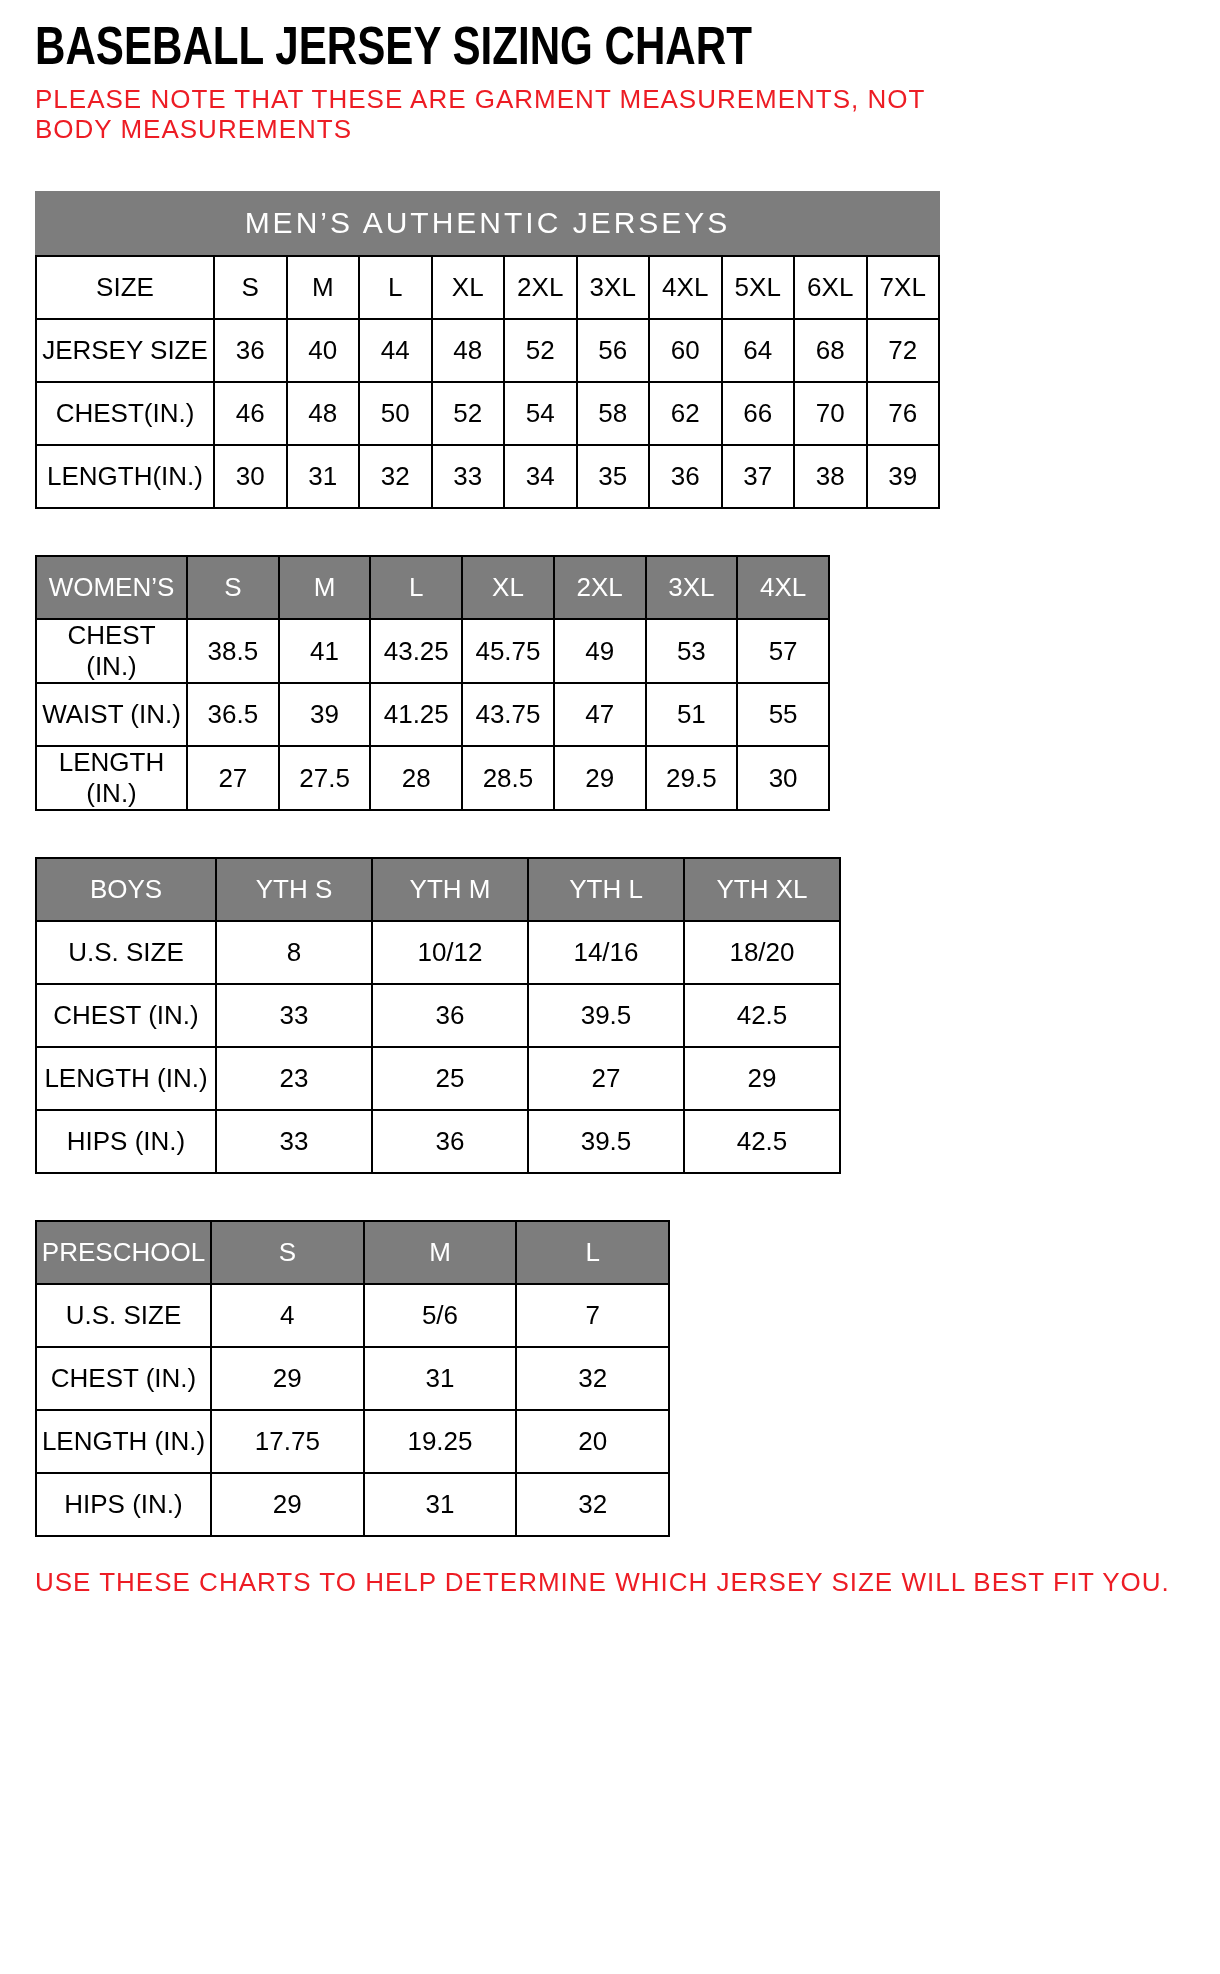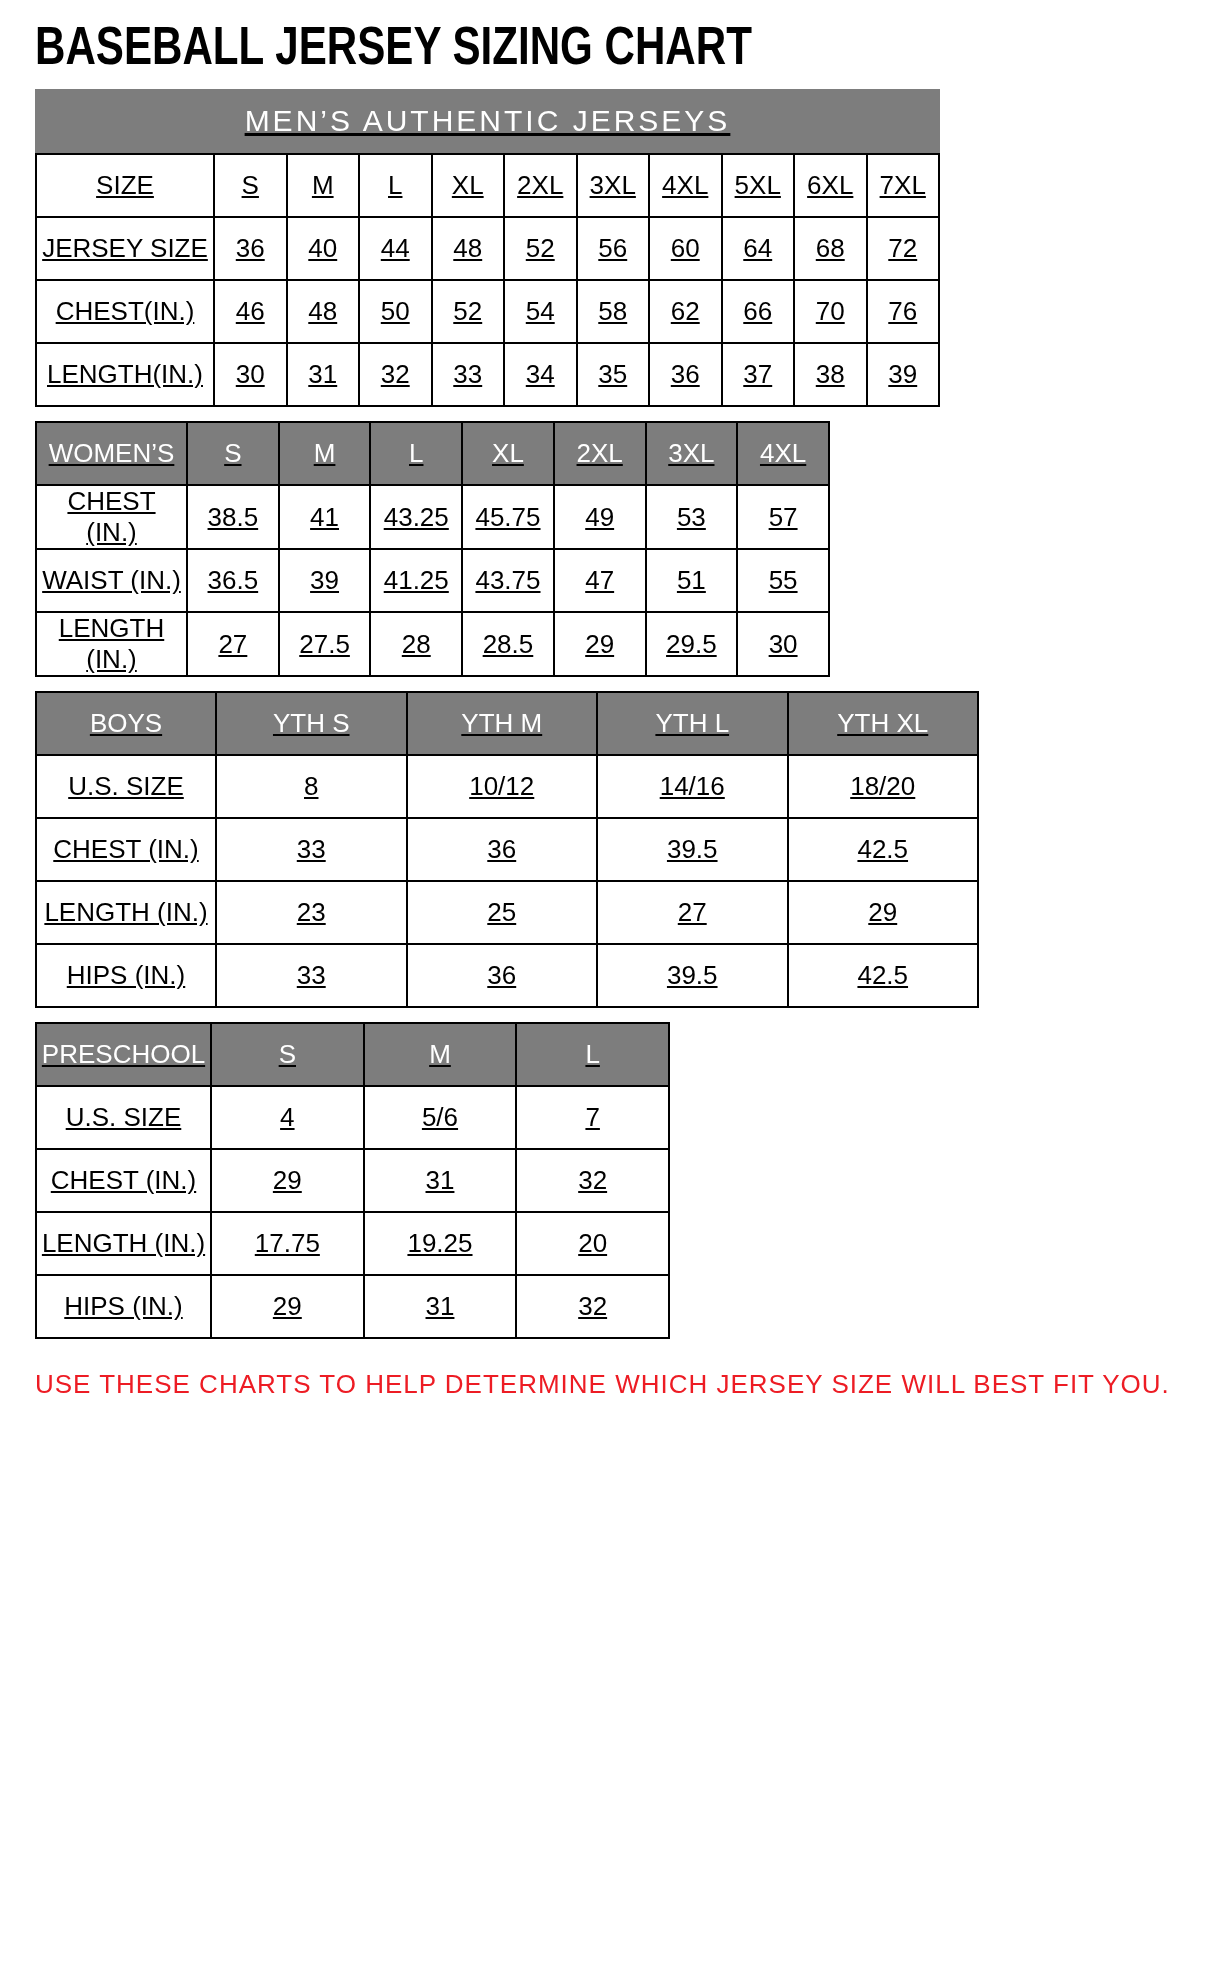--- a/index.html
+++ b/index.html
@@ -30,24 +30,24 @@
     color:#000;
   }
   .note{
     margin:10px 0 0 0;
     color:var(--red);
     font-size:26px;
     letter-spacing:1px;
     line-height:1.15;
     max-width:910px;
   }
-  .table-wrap{margin-top:14px;text-decoration:underline;}
+  .table-wrap{margin-top:46px;}
   .wrap-mens{width:905px;}
   .wrap-womens{width:795px;}
-  .wrap-boys{width:944px;}
+  .wrap-boys{width:806px;}
   .wrap-preschool{width:635px;}
   .banner{
     background:var(--gray);
     color:#fff;
     height:64px;
     line-height:64px;
     text-align:center;
     font-size:30px;
     letter-spacing:3px;
     width:100%;
@@ -81,20 +81,21 @@
     font-size:26px;
     letter-spacing:1px;
     white-space:nowrap;
   }
 </style>
 </head>
 <body>
 
 <div class="page">
   <h1 class="title">BASEBALL JERSEY SIZING CHART</h1>
+  <p class="note">PLEASE NOTE THAT THESE ARE GARMENT MEASUREMENTS, NOT BODY MEASUREMENTS</p>
 
   <div class="table-wrap wrap-mens">
       <div class="banner">MEN’S AUTHENTIC JERSEYS</div>
       <table class="tbl tbl-mens">
         <tbody>
           <tr>
             <td class="label">SIZE</td>
             <td>S</td>
             <td>M</td>
             <td>L</td>

